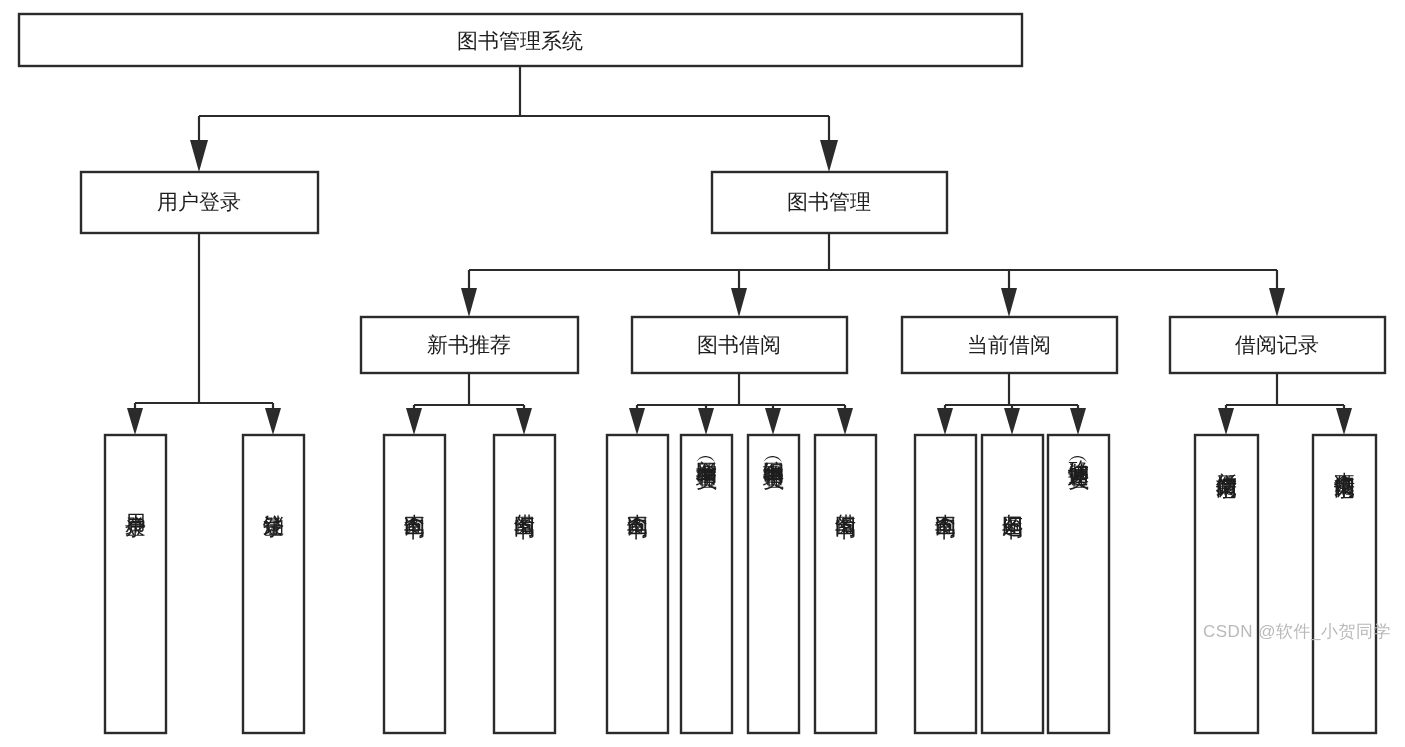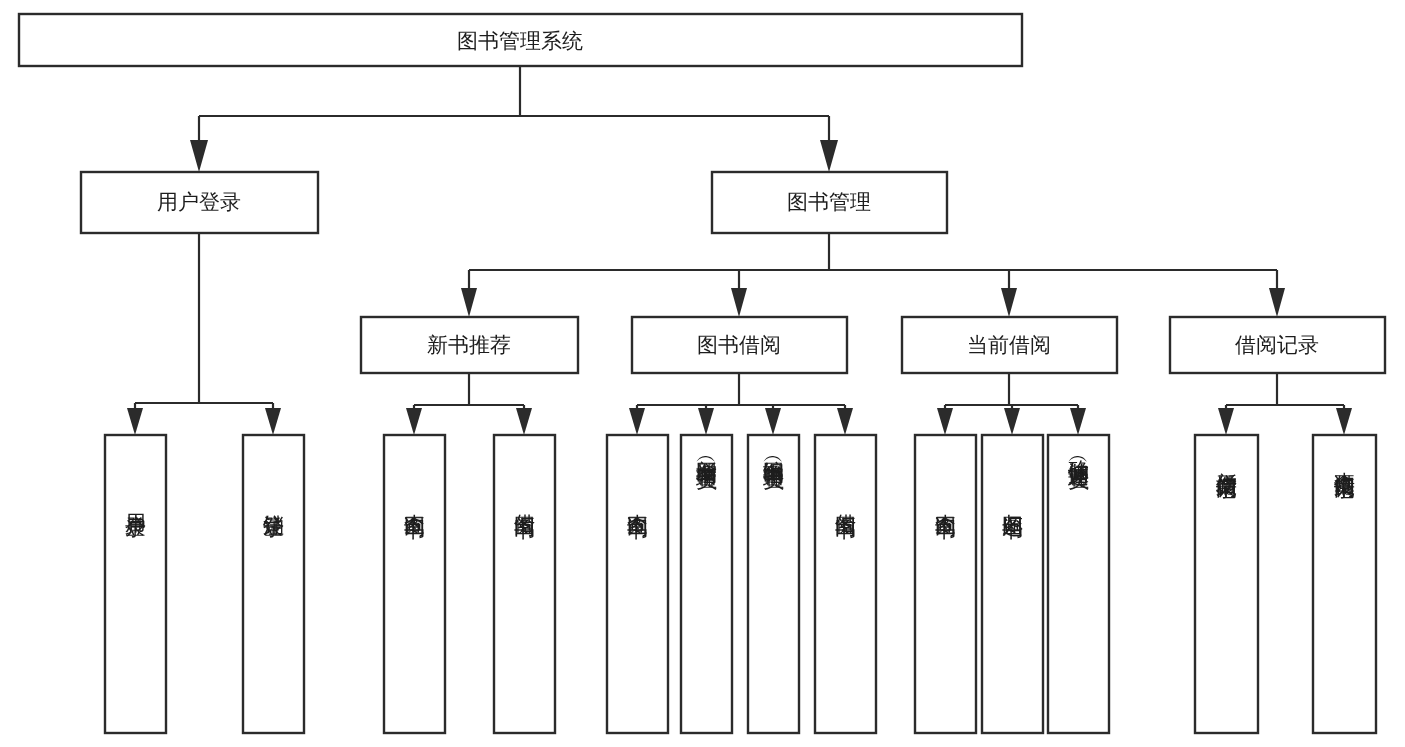--- a/index.html
+++ b/index.html
@@ -222,14 +222,15 @@
     <span>确认归还（管理员）</span>
   </div>
 
   <div class="vlabel-wrap" style="left:1195px; top:455px; width:63px; height:278px;">
     <span>新增借阅记录</span>
   </div>
   <div class="vlabel-wrap" style="left:1313px; top:455px; width:63px; height:278px;">
     <span>查询借阅记录</span>
   </div>
 
+  <div class="watermark">CSDN @软件_小贺同学</div>
 
 </div>
 
 </body></html>

